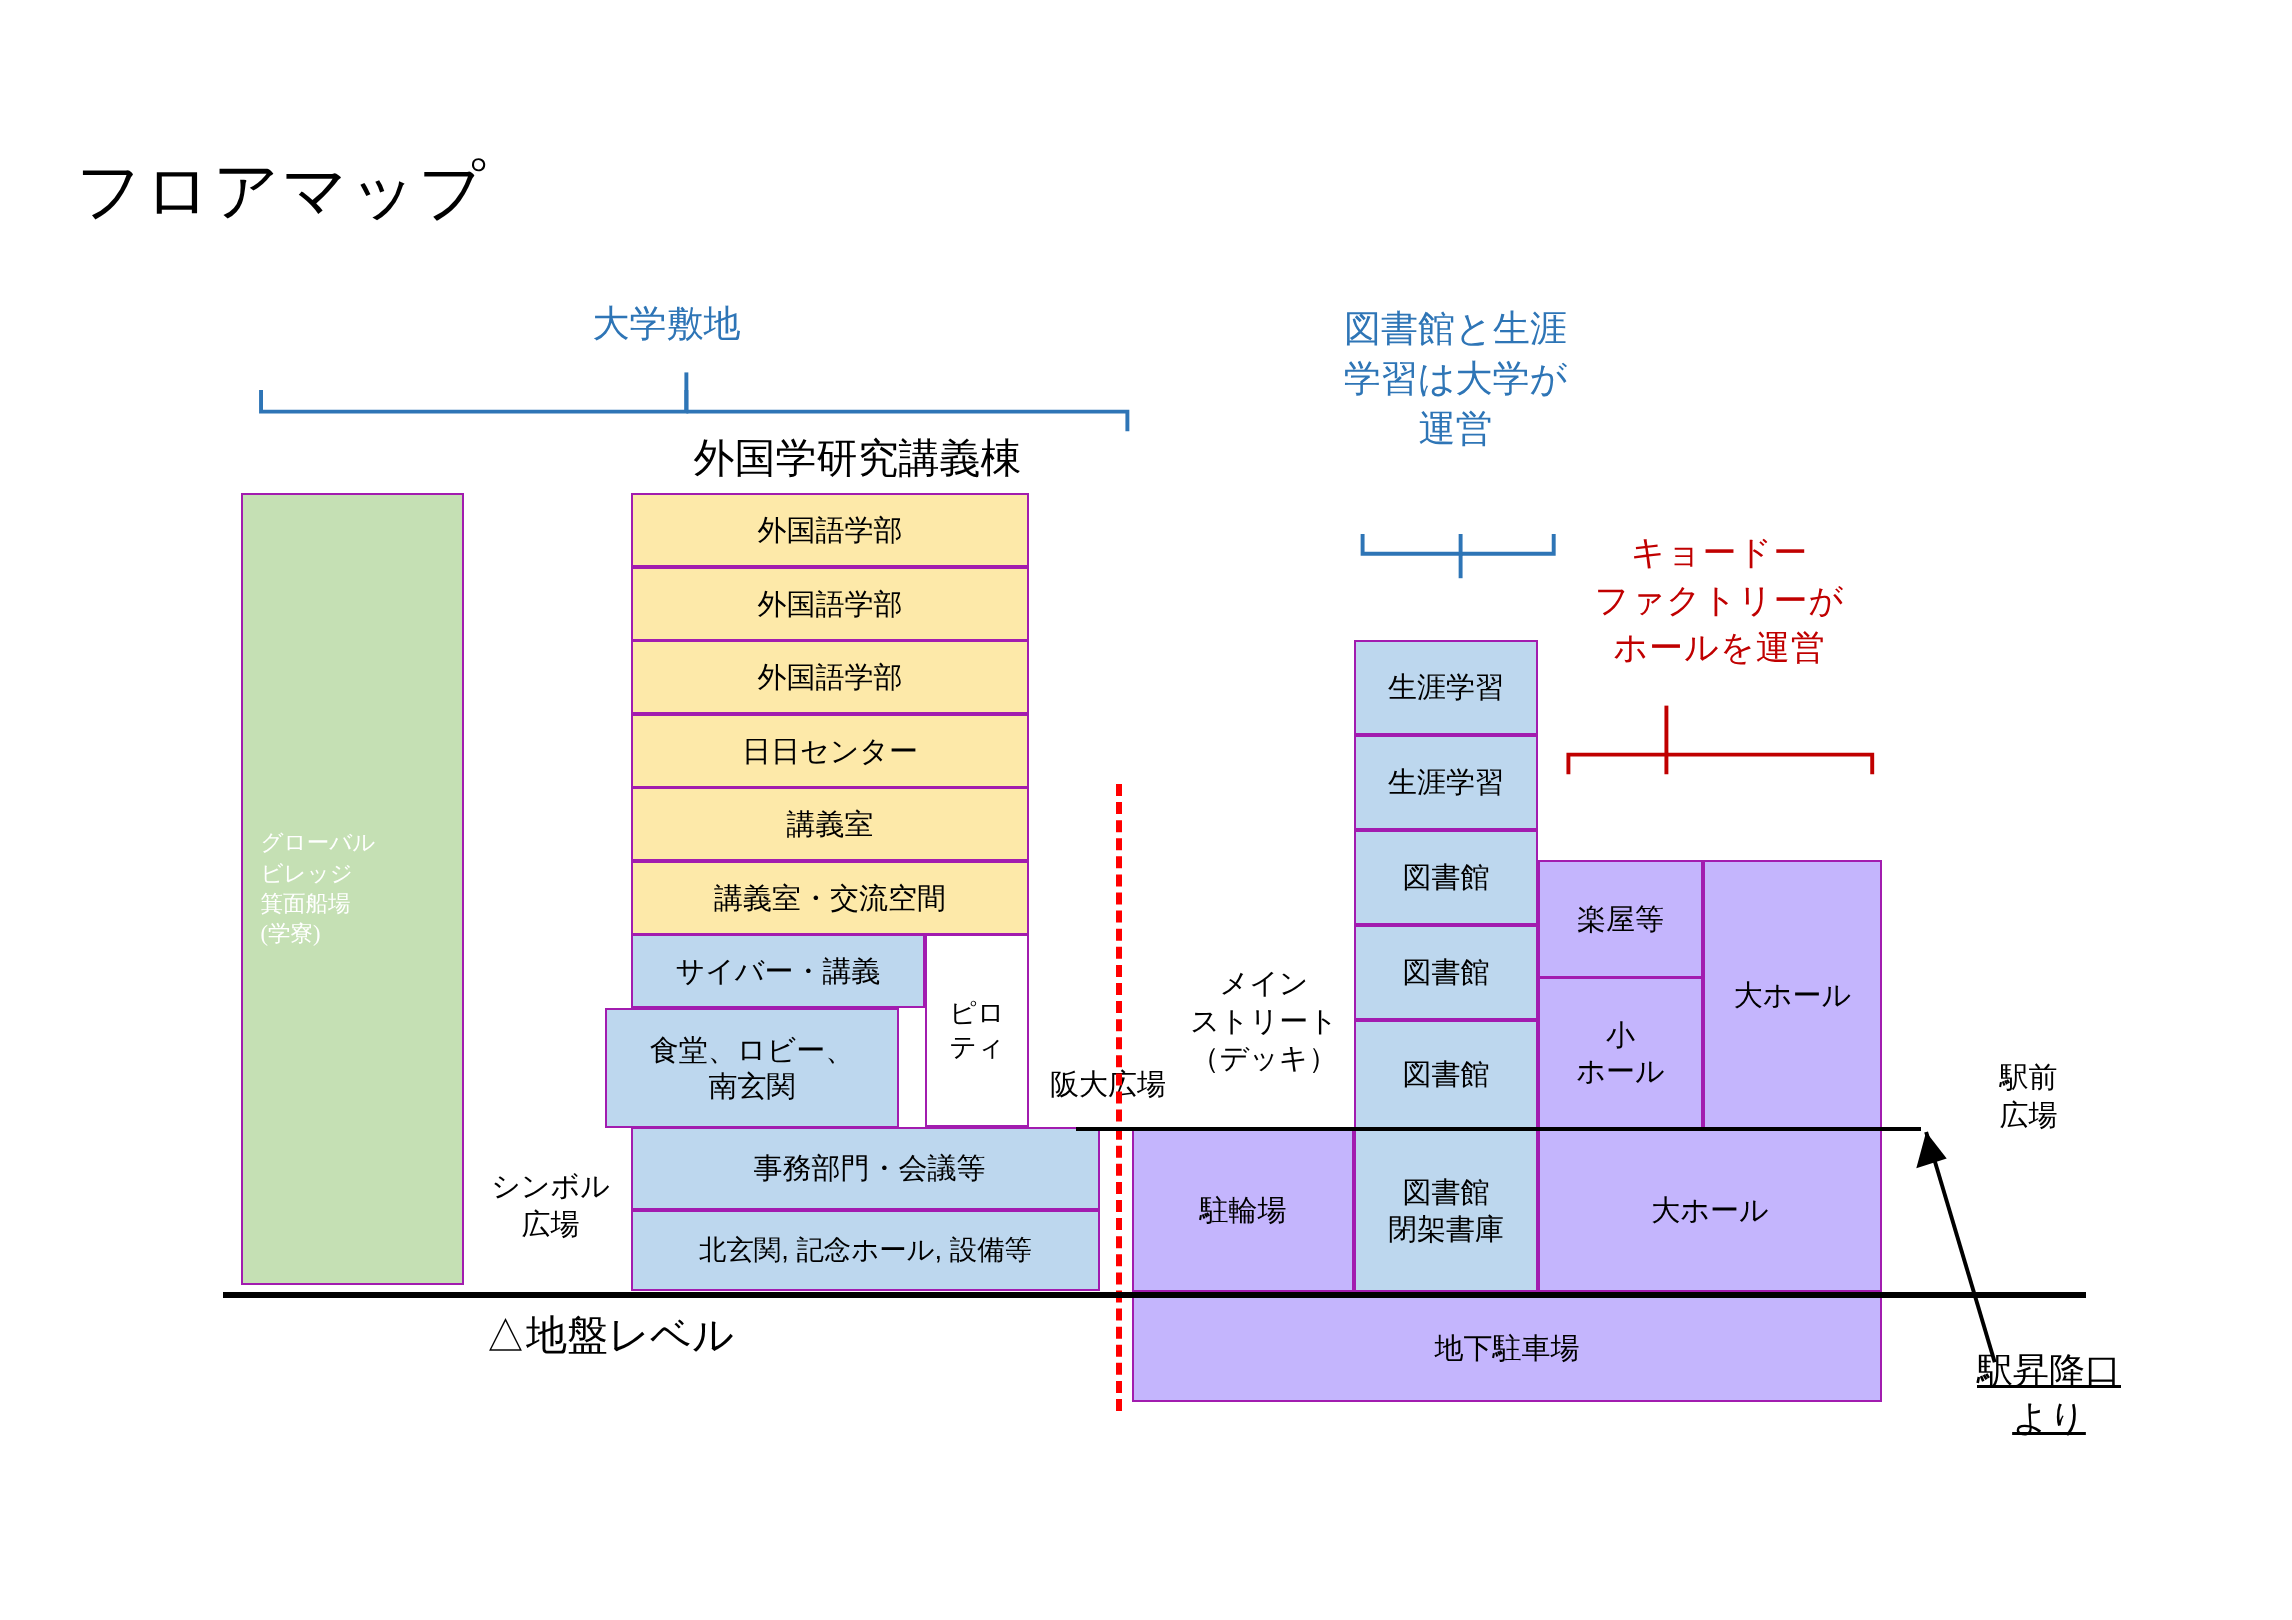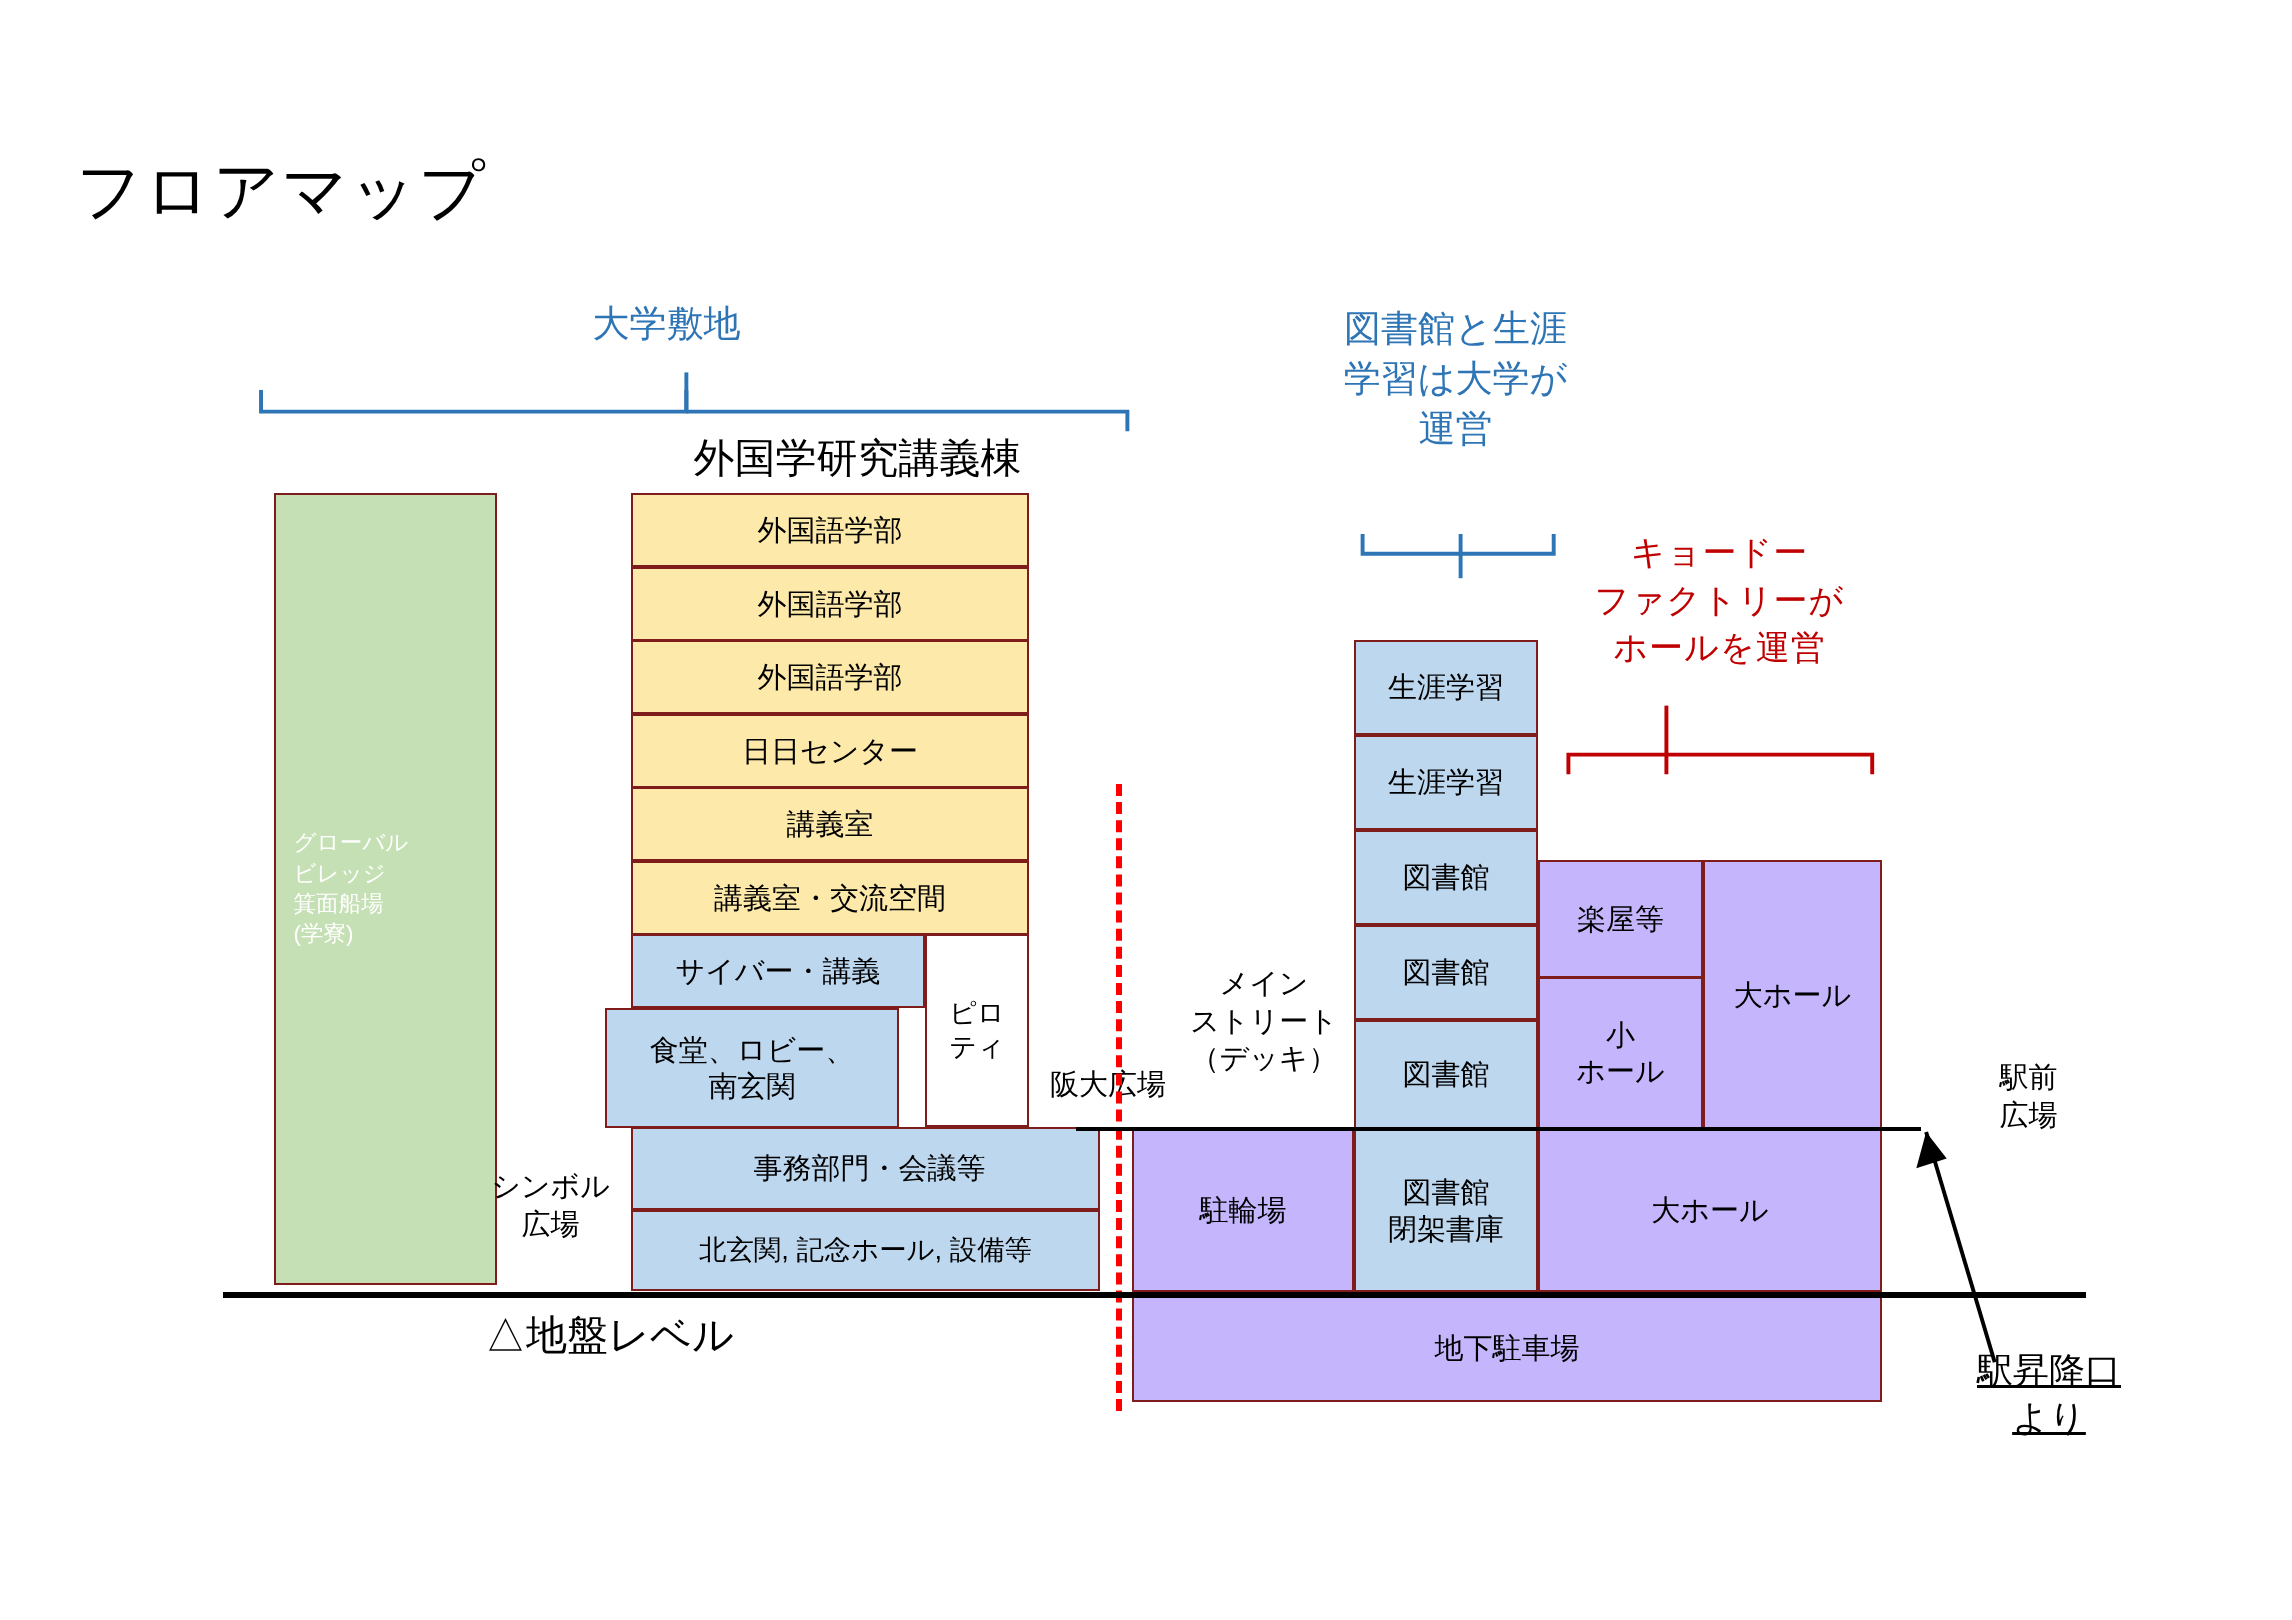--- a/index.html
+++ b/index.html
@@ -31,21 +31,21 @@
     color: #000;
     white-space: nowrap;
   }
 
   
   .room {
     display: flex;
     align-items: center;
     justify-content: center;
     text-align: center;
-    border: 2px solid #7f1d1d;
+    border: 2px solid #a21caf;
     font-size: 29px;
     line-height: 1.25;
     color: #000;
   }
   .yellow { background: #fde9a9; }
   .blue   { background: #bdd7ee; }
   .pink   { background: #c4b5fd; }
   .green  { background: #c5e0b4; }
   .white  { background: #ffffff; }
 
@@ -141,21 +141,21 @@
   <div class="abs blue-head" style="left:490px; top:299px; width:353px; white-space:pre-line;">大学敷地</div>
   <div class="abs blue-head" style="left:1274px; top:304px; width:363px; white-space:pre-line;">図書館と生涯
 学習は大学が
 運営</div>
   <div class="abs red-head" style="left:1558px; top:529px; width:323px; white-space:pre-line;">キョードー
 ファクトリーが
 ホールを運営</div>
 
   <div class="abs section-title" style="left:578px; top:431px; width:559px;">外国学研究講義棟</div>
 
-  <div class="abs room green green-label" style="left:274px; top:493px; width:223px; height:792px; white-space:pre-line;">グローバル
+  <div class="abs room green green-label" style="left:241px; top:493px; width:223px; height:792px; white-space:pre-line;font-family:Liberation Serif, serif;">グローバル
 ビレッジ
 箕面船場
 (学寮)</div>
 
   <div class="abs plain-label" style="left:472px; top:1168px; width:157px; white-space:pre-line;">シンボル
 広場</div>
 
   <div class="abs room yellow" style="left:631px; top:493px; width:398px; height:74px;">外国語学部</div>
   <div class="abs room yellow" style="left:631px; top:567px; width:398px; height:74px;">外国語学部</div>
   <div class="abs room yellow" style="left:631px; top:640px; width:398px; height:74px;">外国語学部</div>

